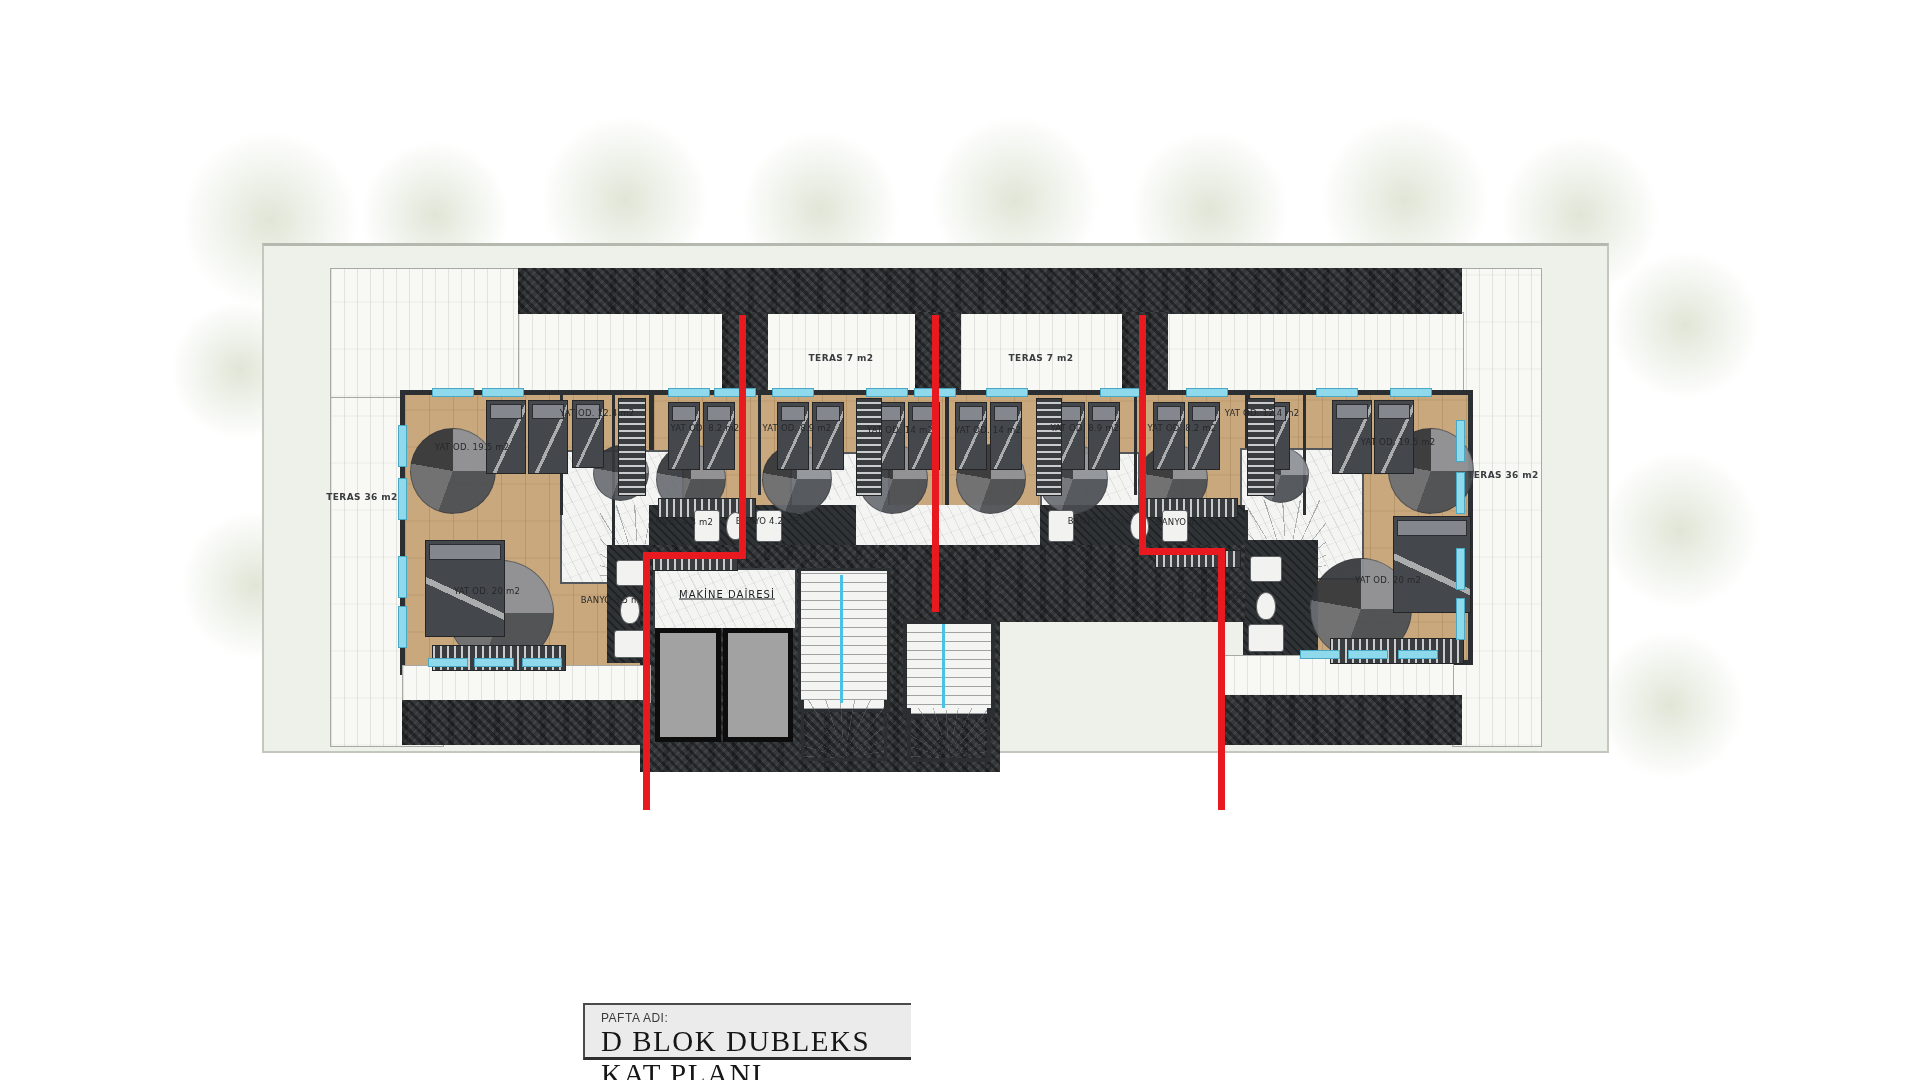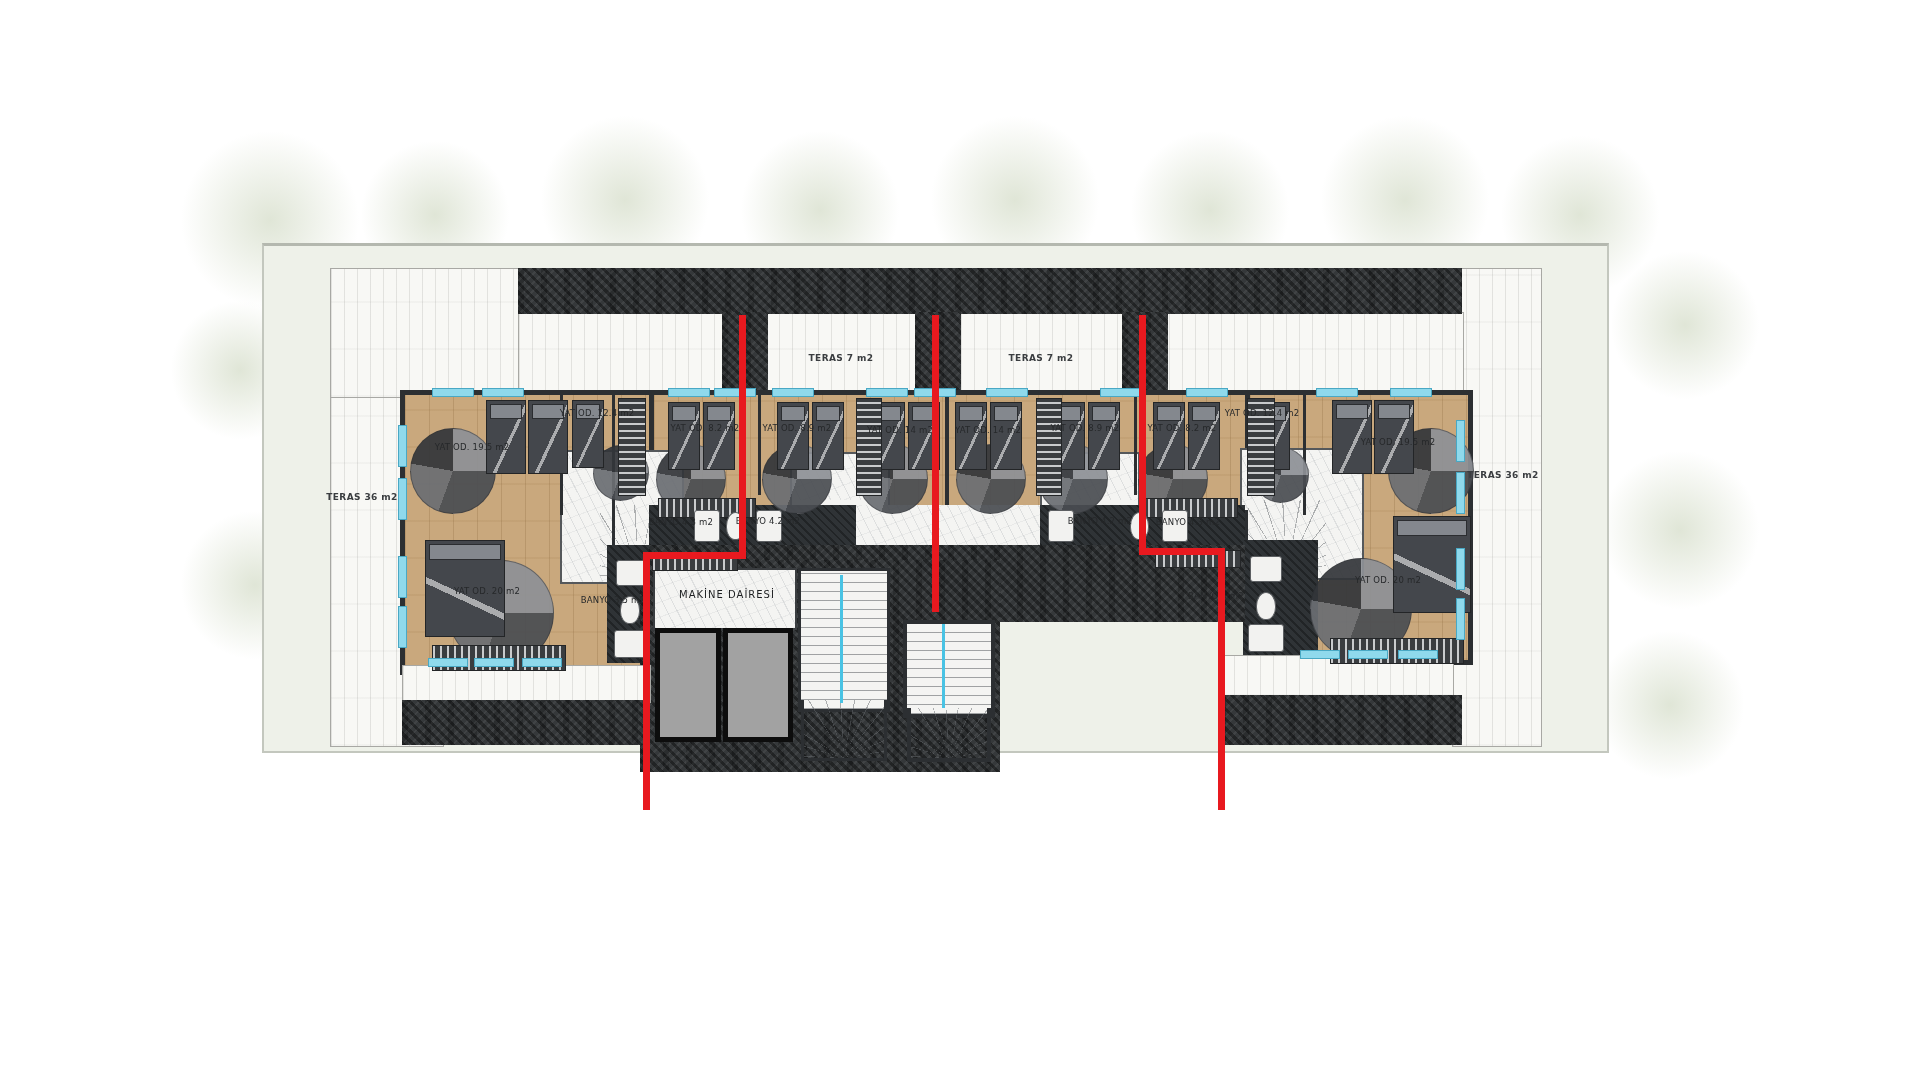--- a/index.html
+++ b/index.html
@@ -295,25 +295,29 @@
       <span class="room-label" style="left: 1262px; top: 413px;">YAT OD. 12.4 m2</span>
       <span class="room-label" style="left: 1398px; top: 442px;">YAT OD. 19.5 m2</span>
       <span class="room-label" style="left: 487px; top: 591px;">YAT OD. 20 m2</span>
       <span class="room-label" style="left: 1388px; top: 580px;">YAT OD. 20 m2</span>
       <span class="room-label" style="left: 681px; top: 522px;">BANYO 4.3 m2</span>
       <span class="room-label" style="left: 768px; top: 521px;">BANYO 4.2 m2</span>
       <span class="room-label" style="left: 1100px; top: 521px;">BANYO 4.2 m2</span>
       <span class="room-label" style="left: 1188px; top: 522px;">BANYO 4.3 m2</span>
       <span class="room-label" style="left: 613px; top: 600px;">BANYO 3.5 m2</span>
       <span class="room-label" style="left: 1216px; top: 596px;">BANYO 4 m2</span>
-      <span class="room-label big" style="left: 727px; top: 594px;">MAKİNE DAİRESİ</span>
+      <span class="room-label big" style="left: 727px; top: 594px; text-decoration: underline;">MAKİNE DAİRESİ</span>
     </div>
 
   <div class="abs redline" style="left:739px;top:315px;width:7px;height:243px;"></div>
   <div class="abs redline" style="left:646px;top:552px;width:100px;height:7px;"></div>
   <div class="abs redline" style="left:643px;top:552px;width:7px;height:258px;"></div>
   <div class="abs redline" style="left:932px;top:315px;width:7px;height:297px;"></div>
   <div class="abs redline" style="left:1139px;top:315px;width:7px;height:240px;"></div>
   <div class="abs redline" style="left:1139px;top:548px;width:86px;height:7px;"></div>
   <div class="abs redline" style="left:1218px;top:548px;width:7px;height:262px;"></div>
 
+  <div class="abs titlebox" style="left:583px;top:1003px;width:328px;height:57px;padding:6px 0 0 16px;box-sizing:border-box;">
+    <div class="pafta">PAFTA ADI:</div>
+    <div class="sheet-title">D BLOK DUBLEKS KAT PLANI</div>
+  </div>
 
 </div>
 
 </body></html>

